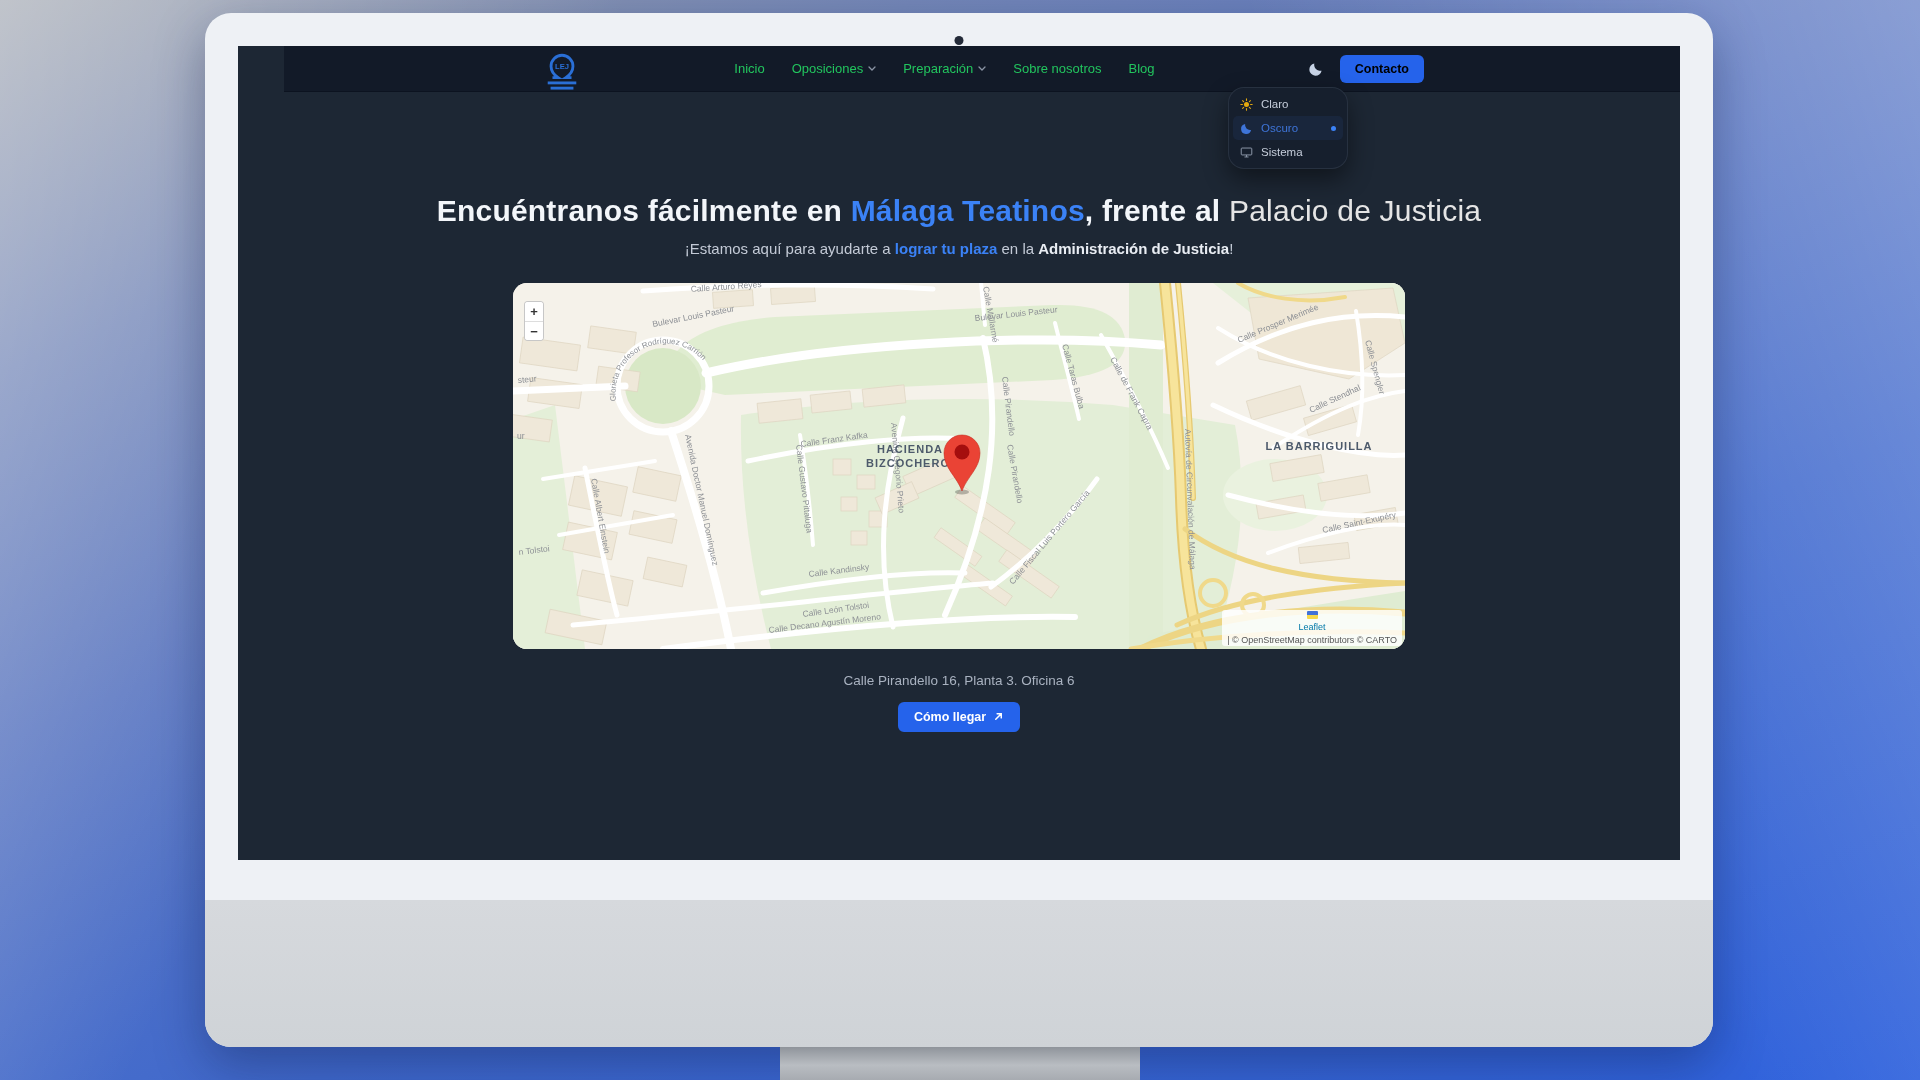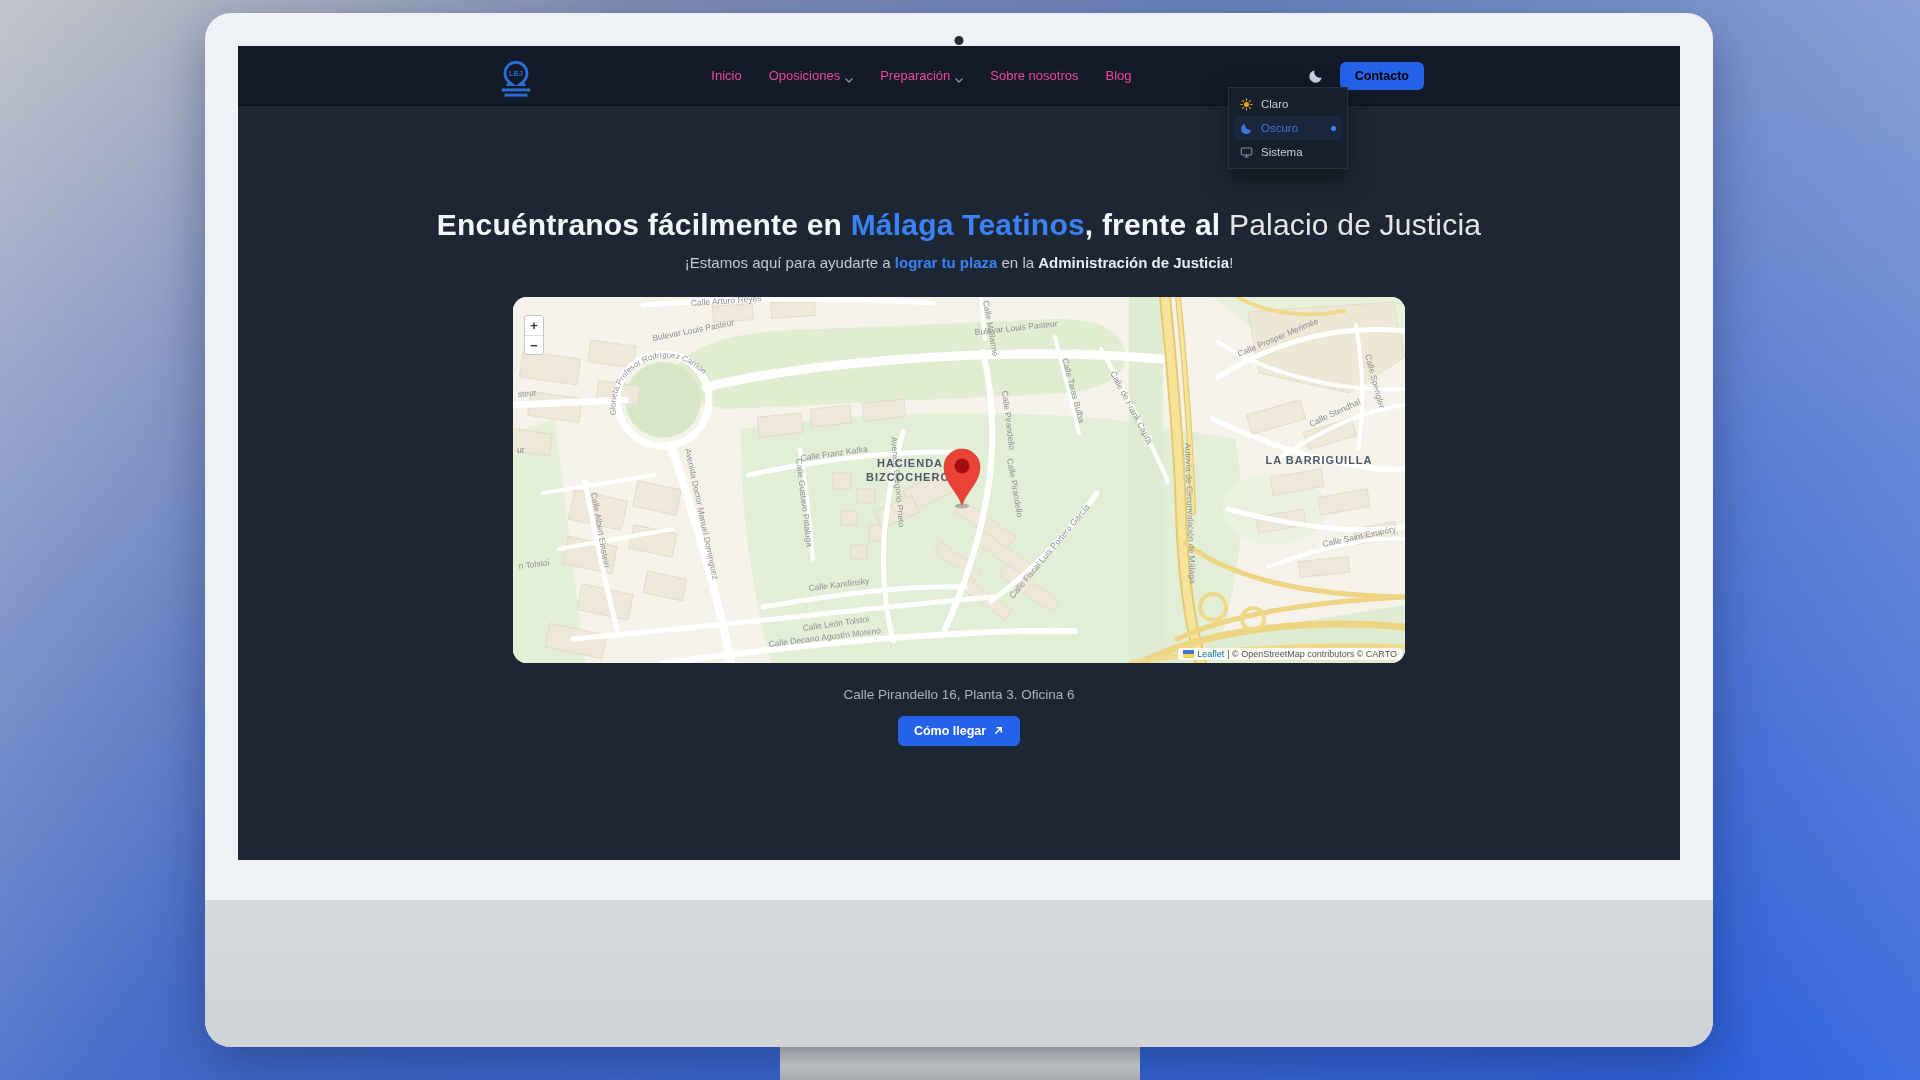--- a/index.html
+++ b/index.html
@@ -24,37 +24,37 @@
   .chin { position:absolute; left:0; bottom:0; width:100%; height:147px;
     background:linear-gradient(#d6d9dd,#cfd3d7); border-radius:0 0 26px 26px; }
   .stand { position:absolute; left:780px; top:1047px; width:360px; height:33px;
     background:linear-gradient(180deg,#8f949b,#b9bdc2 55%,#a7abb1); }
 
   
   .screen { position:absolute; left:33px; top:33px; width:1442px; height:814px;
     background:#1d2734; overflow:hidden; }
 
   
-  .nav { height:60px; background:#121a28; display:flex; align-items:center;
-    padding:0 256px 0 255px; border-bottom:1px solid #0c1320; }
+  .nav { height:46px; background:#121a28; display:flex; align-items:center;
+    padding:0 256px 0 255px; border-bottom:1px solid #0c1320;margin-left:46px; }
   .logo { width:46px; height:40px; display:flex; align-items:center; margin-top:4px; }
   .nav-menu { display:flex; gap:27px; align-items:center; margin:0 auto; }
-  .nav-item { color:#ec4899; font-size:13px; display:flex; align-items:flex-end; gap:5px;
+  .nav-item { color:#22c55e; font-size:13px; display:flex; align-items:center; gap:5px;
     cursor:pointer; white-space:nowrap; }
   .chev { width:8px; height:5px; display:inline-block; }
   .nav-right { display:flex; align-items:center; gap:12px; }
   .theme-toggle { width:24px; height:24px; border:none; background:transparent;
     display:flex; align-items:center; justify-content:center; cursor:pointer; border-radius:6px; }
   .btn-contact { background:#2563eb; color:#000000; font-size:12.5px; font-weight:700;
     border:none; border-radius:6px; padding:7px 15px; cursor:pointer;
     font-family:"Liberation Sans", sans-serif; }
 
   
   .dropdown { position:absolute; top:41px; right:332px; width:120px; z-index:50;
-    background:#161f2d; border:1px solid rgba(148,163,184,.14); border-radius:0;
+    background:#161f2d; border:1px solid rgba(148,163,184,.14); border-radius:16px;
     padding:4px; box-shadow:0 10px 24px rgba(0,0,0,.45); }
   .dd-row { height:24px; display:flex; align-items:center; gap:8px; padding:0 7px;
     border-radius:5px; font-size:11.5px; color:#c6cedb; cursor:pointer; }
   .dd-row.selected { color:#3e74d8; background:rgba(59,130,246,.08); }
   .dd-row .dd-icon { width:13px; height:13px; display:flex; align-items:center; color:#8e99ab; }
   .dd-row.selected .dd-icon { color:#3e74d8; }
   .dd-dot { margin-left:auto; width:5px; height:5px; border-radius:50%; background:#3b82f6; }
 
   
   .hero { text-align:center; padding-top:102px; }
@@ -73,21 +73,21 @@
   .area-label { font-size:11px; font-weight:700; fill:#4d5a6b; letter-spacing:1px;
     text-anchor:middle; font-family:"Liberation Sans",sans-serif; }
   .glorieta-text { font-size:8px; fill:#8d9095; font-family:"Liberation Sans",sans-serif; }
   .map-zoom { position:absolute; left:11px; top:18px; width:20px; background:#fff;
     border:1px solid rgba(0,0,0,.22); border-radius:4px; overflow:hidden; z-index:10; }
   .map-zoom button { display:block; width:100%; height:19px; border:none; background:#fff;
     font-size:13px; font-weight:700; color:#333; line-height:17px; cursor:pointer; padding:0; }
   .map-zoom button + button { border-top:1px solid #ddd; }
   .map-attrib { position:absolute; right:3px; bottom:3px; z-index:10;
     background:rgba(255,255,255,.82); border-radius:3px; padding:1px 5px;
-    font-size:9px; color:#555; display:flex; align-items:center; gap:3px; }
+    font-size:9px; color:#555; display:flex; align-items:center; gap:3px;flex-direction:column; }
   .map-attrib .leaflet { color:#0078a8; }
   .ua-flag { display:inline-block; width:11px; height:8px; border-radius:1px;
     background:linear-gradient(#4272d8 50%, #f6d84b 50%); }
 
   
   .location { text-align:center; margin-top:22px; }
   .loc-name { font-size:14.5px; font-weight:700; color:#eef2f7; }
   .loc-addr { margin-top:0; font-size:13.5px; color:#a9b2c0; line-height:1.55; }
   .btn-directions { margin-top:10px; display:inline-flex; align-items:center; gap:7px;
     background:#2563eb; color:#fff; font-size:12.5px; font-weight:700; border:none;

